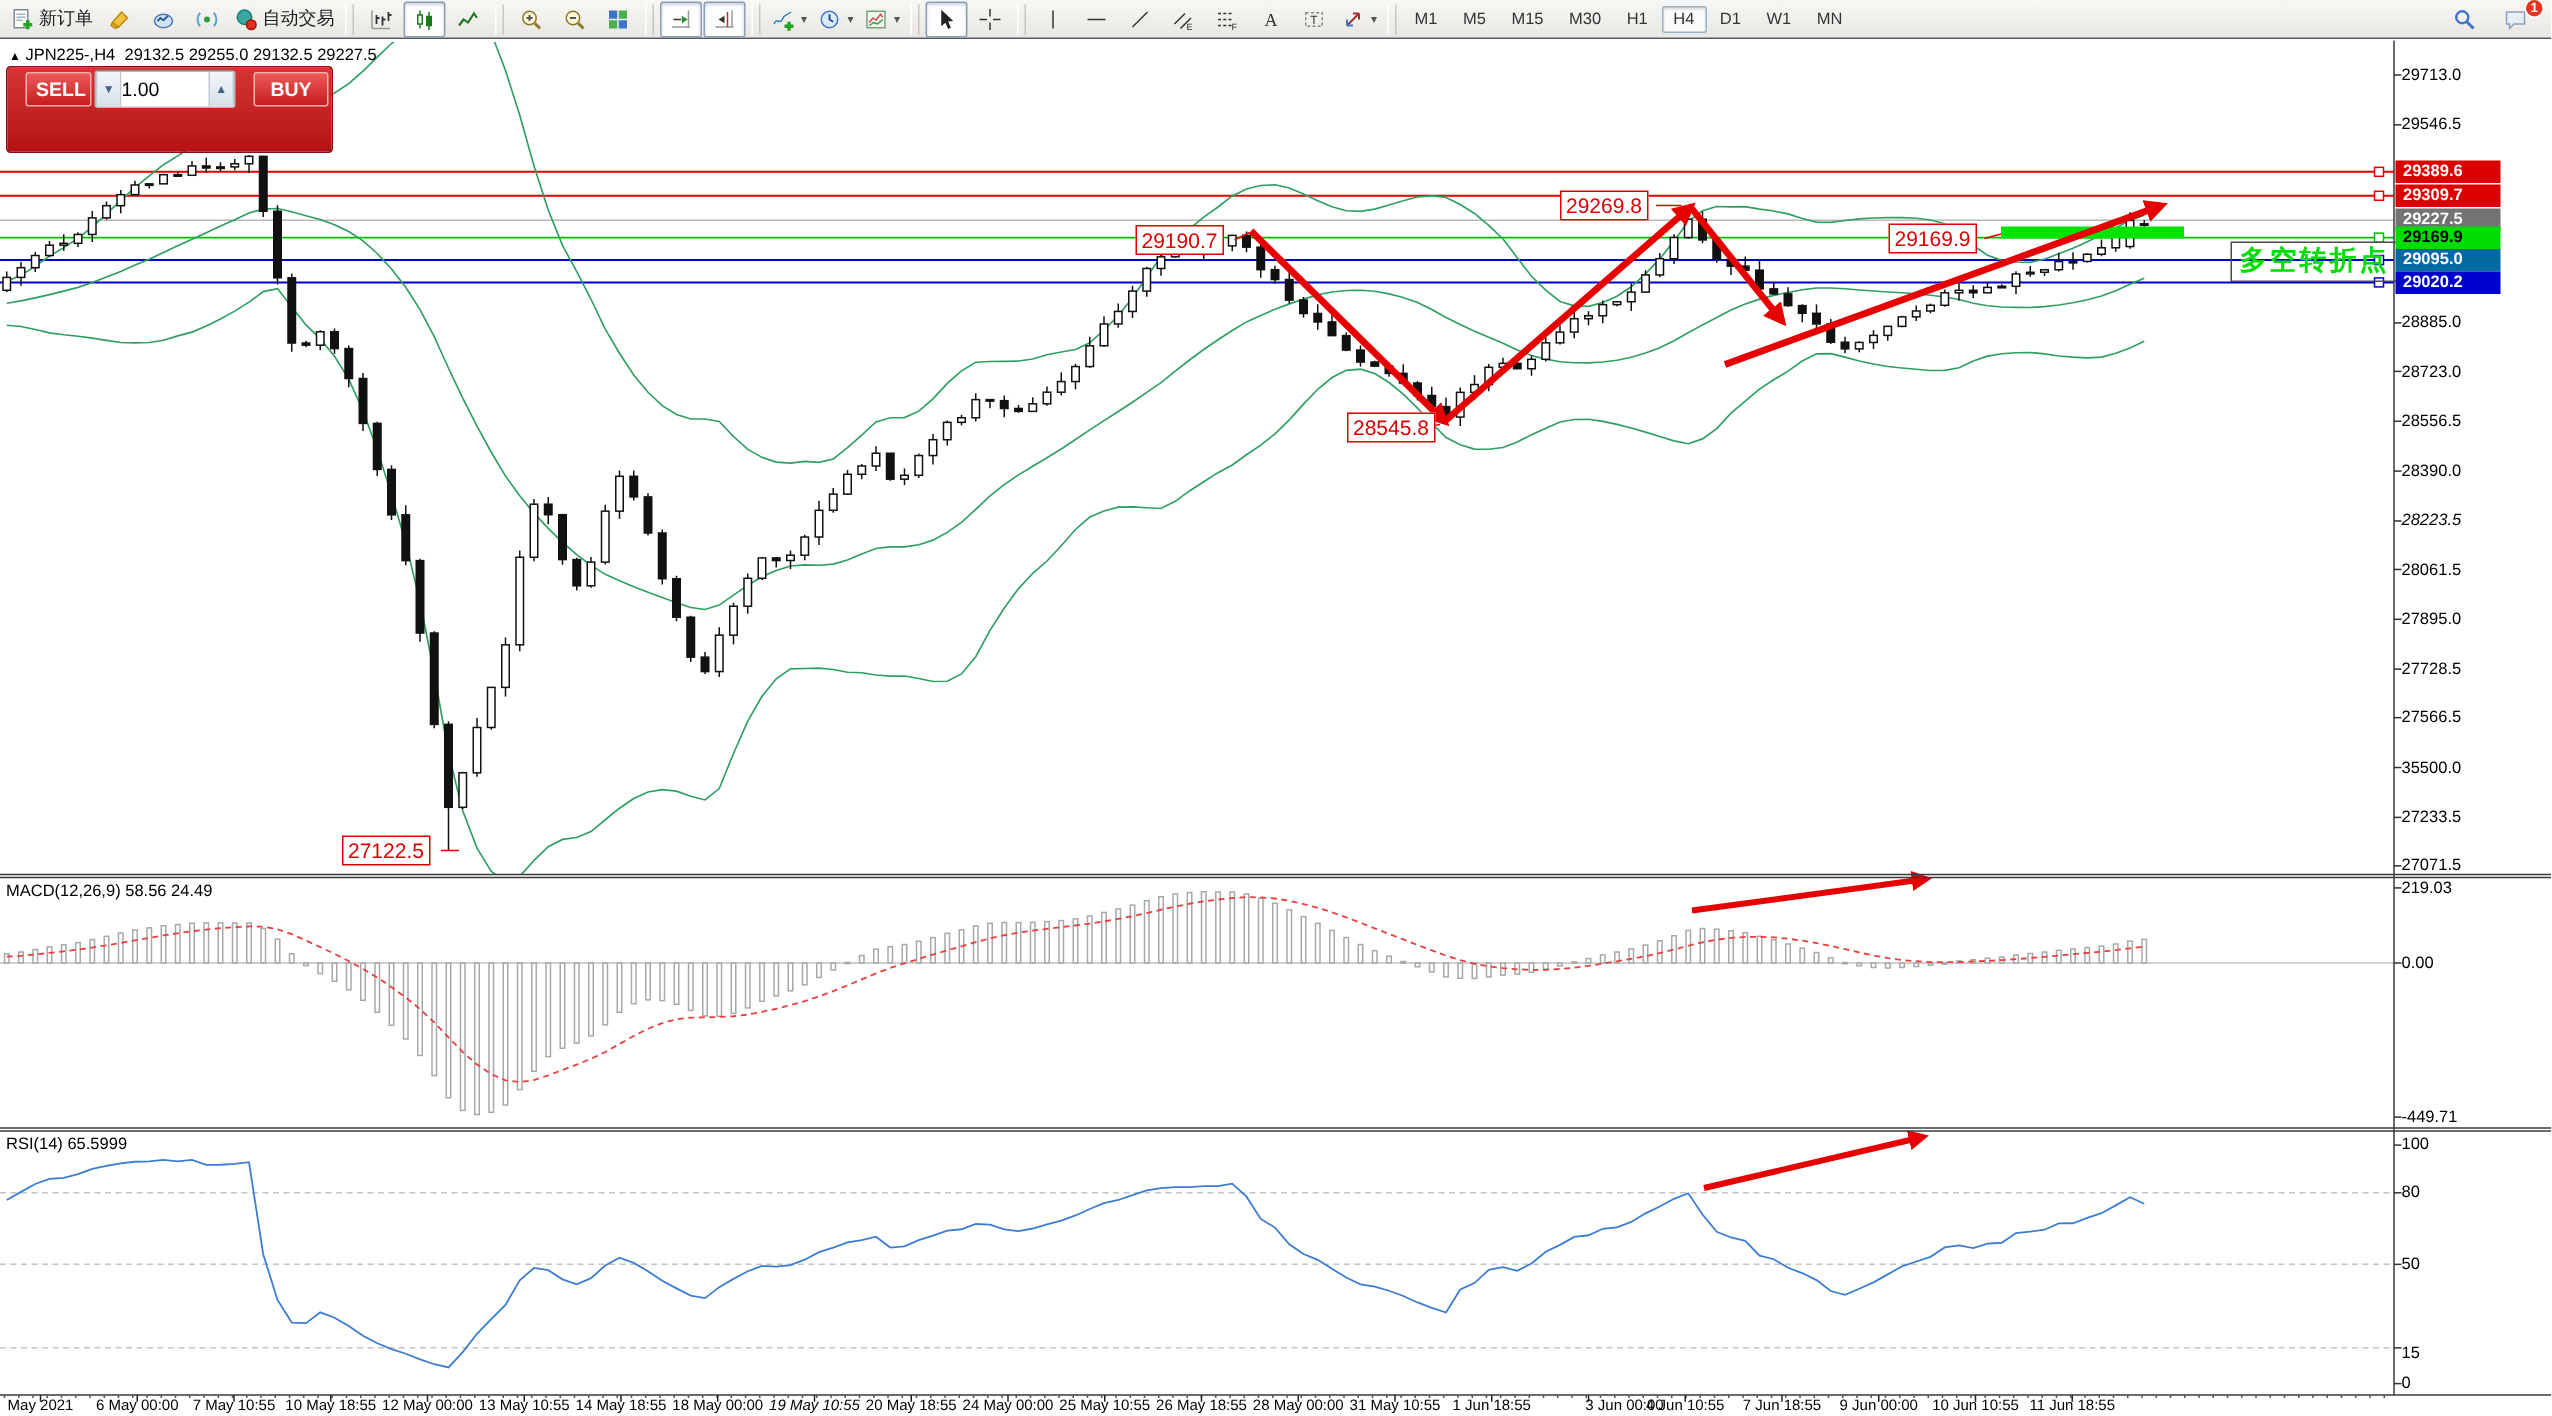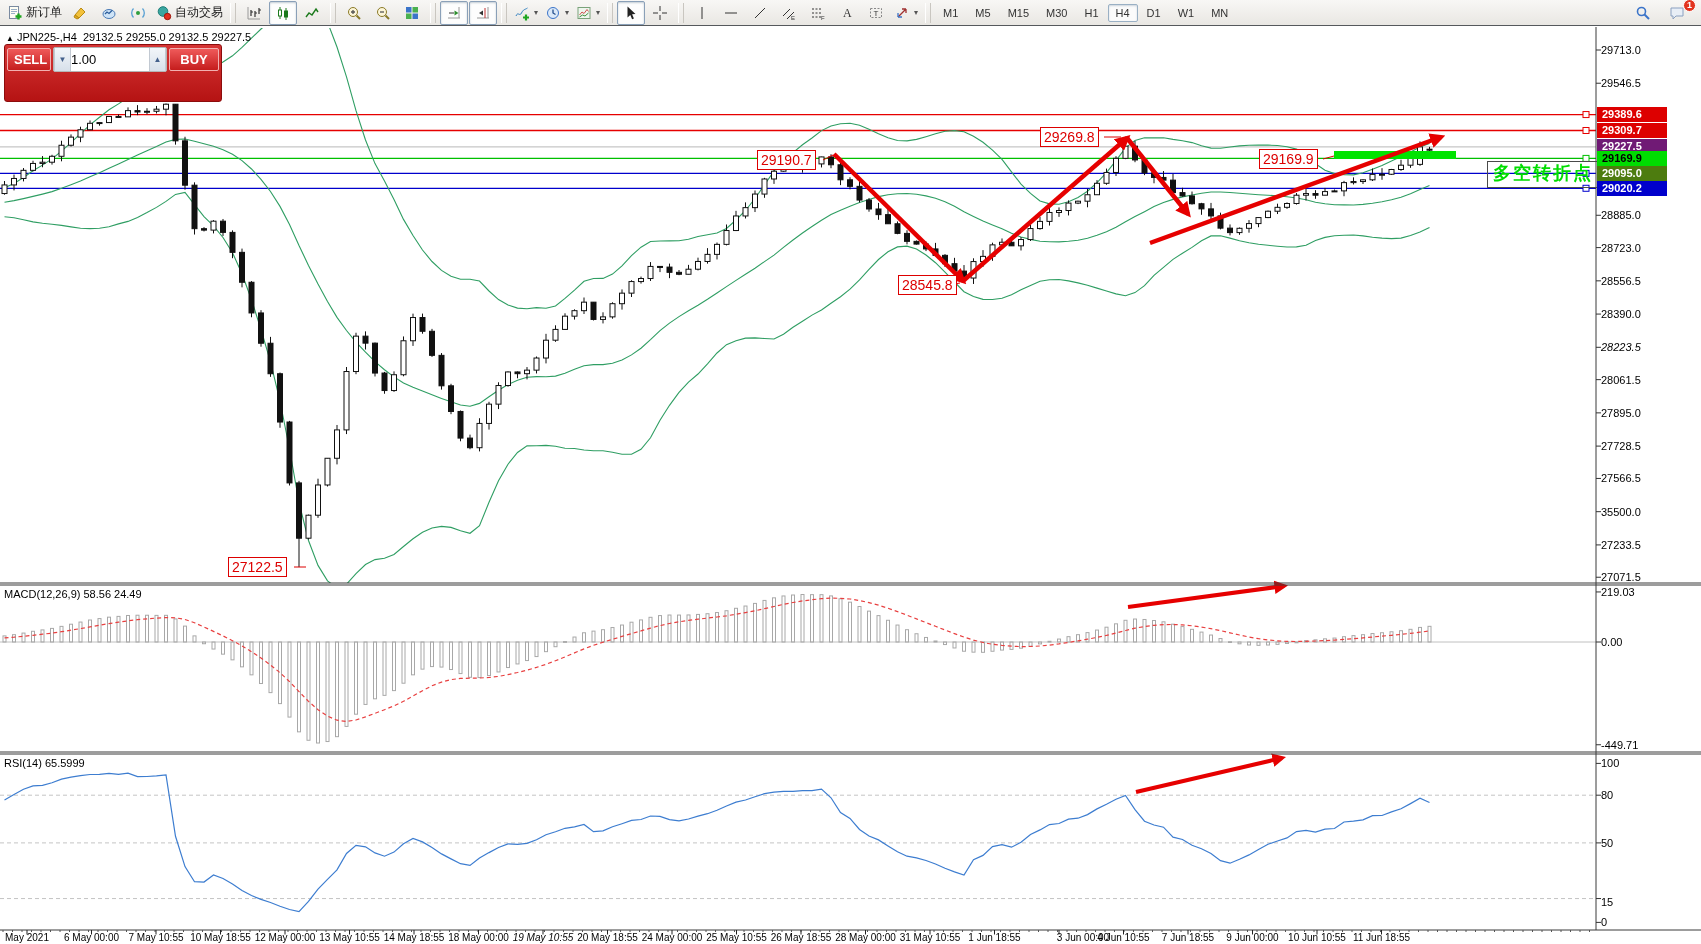--- a/index.html
+++ b/index.html
@@ -31,21 +31,21 @@
   #overlay > *{pointer-events:auto;}
   
   #symbol-bar{position:absolute;left:6px;top:31px;font-size:11px;color:#000;white-space:nowrap;}
   #symbol-bar .tri{font-size:8px;margin-right:3px;}
   
   #trade-panel{position:absolute;left:4px;top:44px;width:218px;height:58px;
     background:linear-gradient(#d63535,#b51313);border:1px solid #8c0c0c;border-radius:3px;
     box-sizing:border-box;z-index:5;}
   .tp-row1{display:flex;align-items:center;height:27px;padding:2px 2px 0 2px;box-sizing:border-box;gap:2px;}
   .tp-sell,.tp-buy{height:23px;border:1px solid #f2b0b0;border-radius:2px;color:#fff;
-    font-size:13px;font-weight:bold;background:linear-gradient(#ef5a5a,#c51d1d);padding:0 6px;}
+    font-size:13px;font-weight:bold;background:linear-gradient(#ef5a5a,#c51d1d);padding:0 6px;margin-left:10px;}
   .tp-sell{width:44px;}
   .tp-buy{width:50px;}
   .tp-vol{flex:1;height:23px;display:flex;background:#fff;border:1px solid #b5b5b5;border-radius:2px;overflow:hidden;}
   .tp-spin{width:17px;border:none;background:linear-gradient(#f2f6fa,#d7e0ea);color:#44618c;
     font-size:8px;padding:0;border-left:1px solid #c2c9d2;border-right:1px solid #c2c9d2;}
   .tp-input{flex:1;border:none;outline:none;text-align:left;font-size:13px;padding:0 6px 0 0;min-width:10px;}
   .tp-row2{display:flex;height:30px;align-items:flex-end;}
   .tp-price{flex:1;color:#fff;font-weight:bold;text-align:center;line-height:1;padding-bottom:1px;}
   .tp-price .ip{font-size:17px;}
   .tp-price .dot{font-size:17px;}
@@ -1085,23 +1085,23 @@
         <div class="ax-tick" style="top: 341.305px; font-style: italic;">28223.5</div>
         <div class="ax-tick" style="top: 373.641px;">28061.5</div>
         <div class="ax-tick" style="top: 406.874px;">27895.0</div>
         <div class="ax-tick" style="top: 440.108px;">27728.5</div>
         <div class="ax-tick" style="top: 472.443px;">27566.5</div>
         <div class="ax-tick" style="top: 505.677px;">35500.0</div>
         <div class="ax-tick" style="top: 538.91px;">27233.5</div>
         <div class="ax-tick" style="top: 571.246px;">27071.5</div>
         <div class="ax-badge" style="top: 107.051px; background: rgb(221, 0, 0); color: rgb(255, 255, 255);">29389.6</div>
         <div class="ax-badge" style="top: 122.999px; background: rgb(221, 0, 0); color: rgb(255, 255, 255);">29309.7</div>
-        <div class="ax-badge" style="top: 139.406px; background: #701a75; color: rgb(255, 255, 255);">29227.5</div>
+        <div class="ax-badge" style="top: 139.406px; background: #737373; color: rgb(255, 255, 255);">29227.5</div>
         <div class="ax-badge" style="top: 150.903px; background: rgb(0, 221, 0); color: rgb(0, 0, 0);">29169.9</div>
-        <div class="ax-badge" style="top: 165.853px; background: #4d7c0f; color: rgb(255, 255, 255);">29095.0</div>
+        <div class="ax-badge" style="top: 165.853px; background: #0369a1; color: rgb(255, 255, 255);">29095.0</div>
         <div class="ax-badge" style="top: 180.783px; background: rgb(0, 0, 204); color: rgb(255, 255, 255);">29020.2</div>
         <div class="ax-tick" style="top: 585.952px;">219.03</div>
         <div class="ax-tick" style="top: 636px;">0.00</div>
         <div class="ax-tick" style="top: 738.759px;">-449.71</div>
         <div class="ax-tick" style="top: 757.4px;">100</div>
         <div class="ax-tick" style="top: 789.2px;">80</div>
         <div class="ax-tick" style="top: 836.9px;">50</div>
         <div class="ax-tick" style="top: 896px;">15</div>
         <div class="ax-tick" style="top: 916.4px;">0</div>
       </div>

